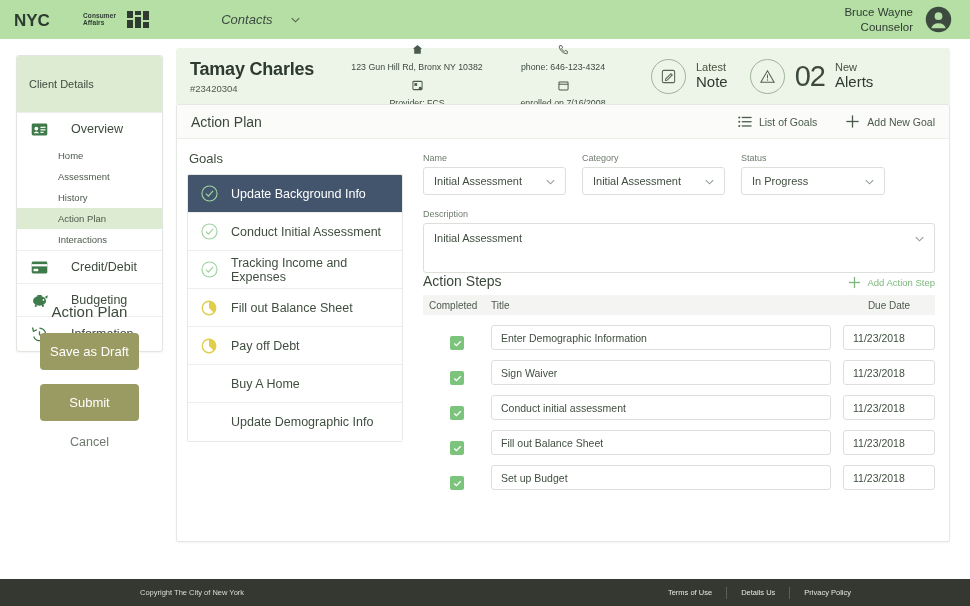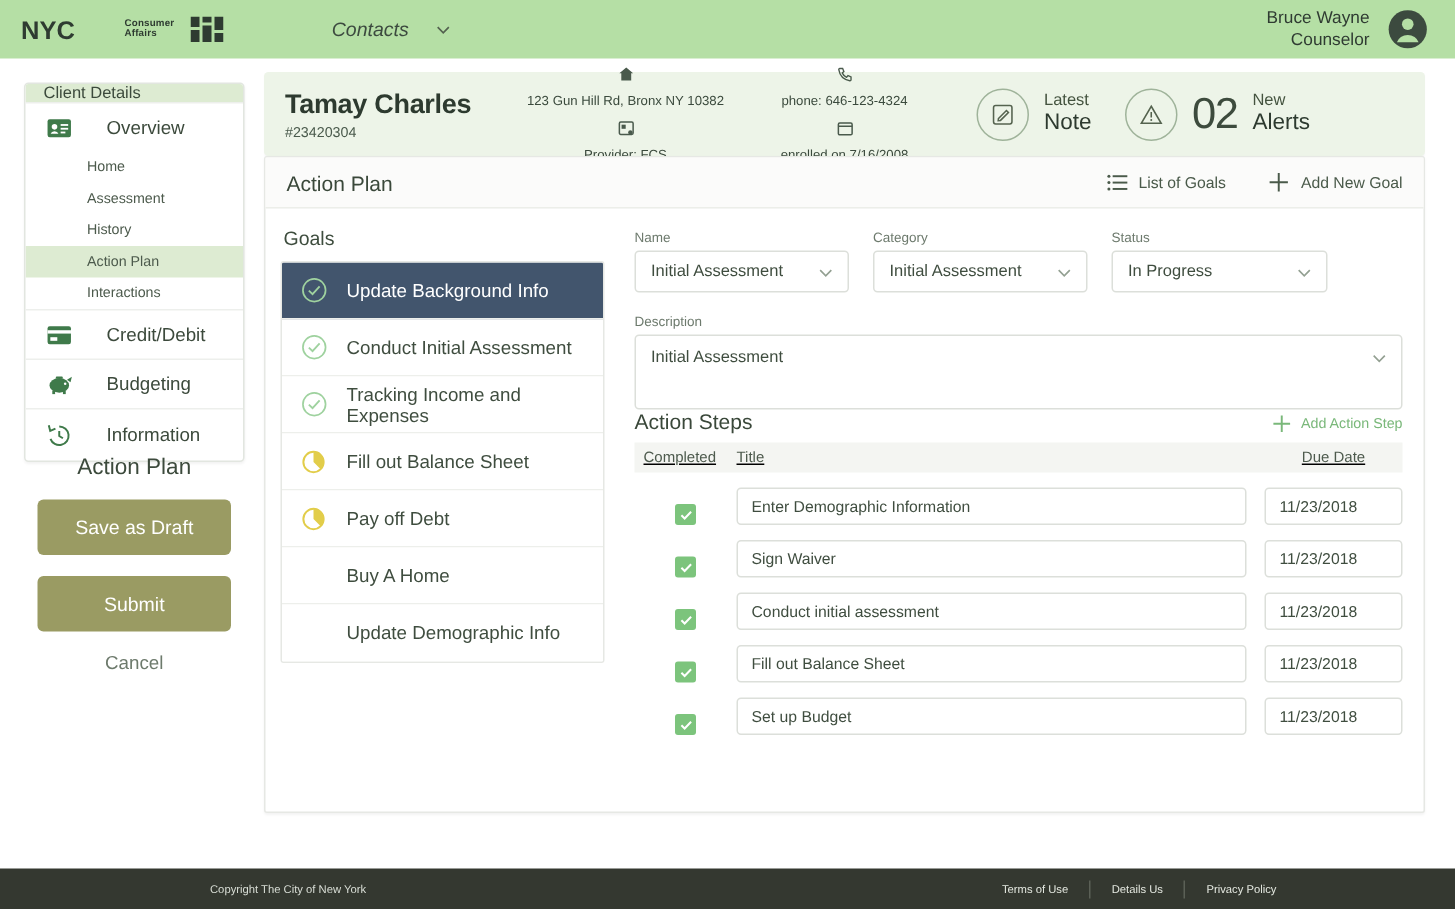--- a/index.html
+++ b/index.html
@@ -70,40 +70,40 @@
     position: absolute; left: 16px; top: 55px;
     width: 147px;
     background: #fff;
     border: 1px solid #e2e6e0;
     border-radius: 3px;
     box-shadow: 0 1px 2px rgba(0,0,0,.05);
     overflow: hidden;
   }
   .sb-title {
     background: #ddebd2; color: #3c4a3c;
-    font-size: 11px; padding: 0 12px;
+    font-size: 11px; padding: 22px 12px;
   }
   .sb-main {
     display: flex; align-items: center; gap: 21px;
     padding: 9px 12px; font-size: 12.5px; color: #3c4a3c;
     border-top: 1px solid #edefec;
   }
   .sb-main:first-of-type { border-top: none; }
   .sb-sub {
     font-size: 9.5px; color: #4c5a4c;
     padding: 5px 12px 5px 41px;
   }
   .sb-sub.active { background: #ddebd2; }
   .sb-icon { width: 21px; display:flex; justify-content:center; flex:none;}
 
   
   .ap-block { position: absolute; left: 16px; top: 303px; width: 147px; text-align: center; }
   .ap-head { font-size: 15px; color: #3c4a3c; margin-bottom: 13px; }
   .btn-khaki {
-    display:block; width: 129px; margin: 0 auto 14px auto;
+    display:block; width: 99px; margin: 0 auto 14px auto;
     background: #9a9b63; color: #fff; border: none; border-radius: 4px;
     padding: 11px 0; font-size: 13px; font-family: inherit; cursor: pointer;
   }
   .btn-cancel {
     display:block; width: 100%; background: none; border: none;
     color: #6d7a6c; font-size: 12.5px; font-family: inherit; cursor: pointer;
   }
 
   
   .main-card {
@@ -166,21 +166,21 @@
     position: relative; cursor: text;
   }
   .desc-box .chev-abs { position: absolute; right: 8px; top: 8px; }
 
   .steps-head { display: flex; align-items: flex-end; margin-top: 0; }
   .steps-title { font-size: 14px; color: #3a483a; }
   .add-step {
     margin-left: auto; display:flex; align-items:center; gap:6px;
     color: #7ab87a; font-size: 9.5px; cursor: pointer;
   }
-  .steps-table { margin-top: 6px; text-decoration: underline; }
+  .steps-table { margin-top: 6px; }
   .st-header {
     display: flex; background: #f4f5f2; height: 20px; align-items: center;
     font-size: 10px; color: #4d5a4d;
   }
   .st-header .c-done  { width: 68px; padding-left: 6px; }
   .st-header .c-title { flex: 1; }
   .st-header .c-due   { width: 92px; text-align: center; }
   .st-row { display: flex; align-items: flex-end; height: 35px; }
   .st-row .c-done { width: 68px; display:flex; justify-content:center; }
   .st-row .c-title { flex: 1; padding-right: 12px; }

